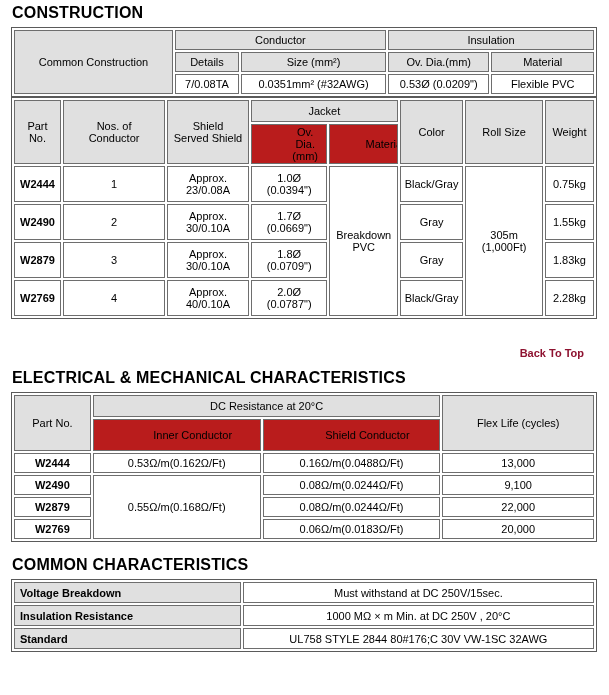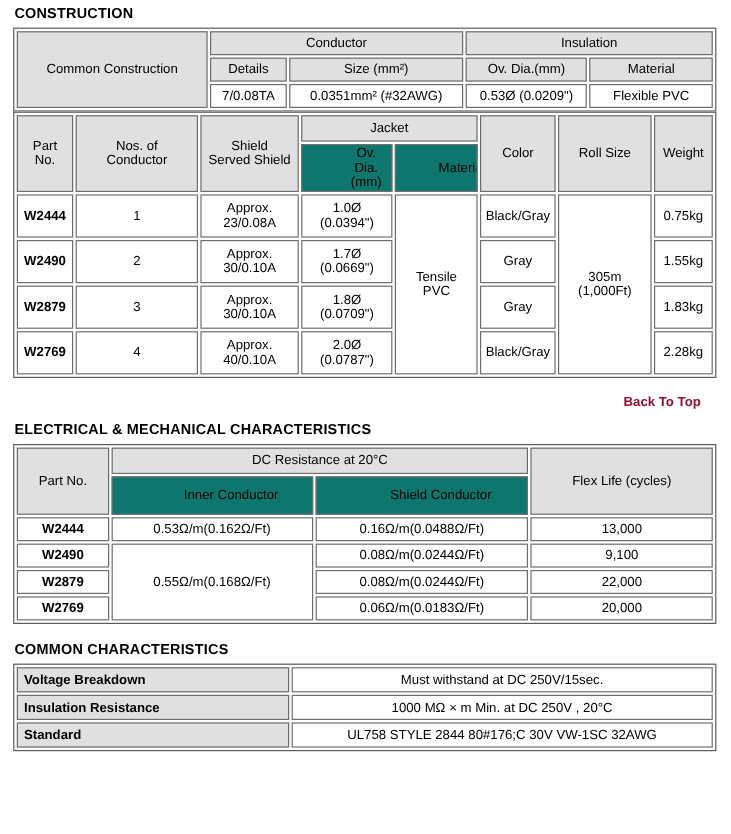--- a/index.html
+++ b/index.html
@@ -13,21 +13,21 @@
   html, body {
     margin: 0; padding: 0;
     background: #ffffff;
     width: 609px;
     font-family: "Liberation Sans", "DejaVu Sans", sans-serif;
     color: var(--text);
   }
   .page { padding: 4px 11px 8px 11px; }
 
   .section-heading {
-    font-size: 12px;
+    font-size: 16px;
     font-weight: bold;
     margin: 0 0 5px 1px;
     letter-spacing: 0.2px;
   }
 
   table.spec {
     border-collapse: separate;
     border-spacing: 2px;
     table-layout: fixed;
     width: 586px;
@@ -38,38 +38,38 @@
   table.spec th, table.spec td {
     border: 1px solid var(--border-cell);
     font-size: 11px;
     padding: 1px 3px;
     text-align: center;
     vertical-align: middle;
     white-space: pre-line;
     overflow: hidden;
   }
   table.spec th { background: var(--hdr-bg); font-weight: normal; }
-  table.spec th.sub { background: #0f766e; padding-left: 35px; }
+  table.spec th.sub { background: #b91c1c; padding-left: 35px; }
   table.spec td.partno { font-weight: bold; }
   table.spec td.label-cell {
     background: var(--hdr-bg);
     font-weight: bold;
     text-align: left;
     padding-left: 5px;
   }
 
   .t1 { margin-bottom: 6px; }
   .t1 tr { height: 20px; }
   .t2 thead tr.r1 { height: 22px; }
   .t2 thead tr.r2 { height: 34px; }
   .t2 tbody tr { height: 36px; }
 
   .back-to-top-row {
     text-align: right;
-    margin: 10px 14px 8px 0;
+    margin: 24px 14px 8px 0;
   }
   .back-to-top {
     color: var(--link-red);
     font-size: 11px;
     font-weight: bold;
     text-decoration: none;
     cursor: pointer;
   }
 
   .t3 thead tr.r1 { height: 22px; }
@@ -148,21 +148,21 @@
       </tr>
     </thead>
     <tbody>
       <tr>
         <td class="partno">W2444</td>
         <td>1</td>
         <td>Approx.
 23/0.08A</td>
         <td>1.0Ø
 (0.0394")</td>
-        <td rowspan="4">Tensile
+        <td rowspan="4">Breakdown
 PVC</td>
         <td>Black/Gray</td>
         <td rowspan="4">305m
 (1,000Ft)</td>
         <td>0.75kg</td>
       </tr>
       <tr>
         <td class="partno">W2490</td>
         <td>2</td>
         <td>Approx.

